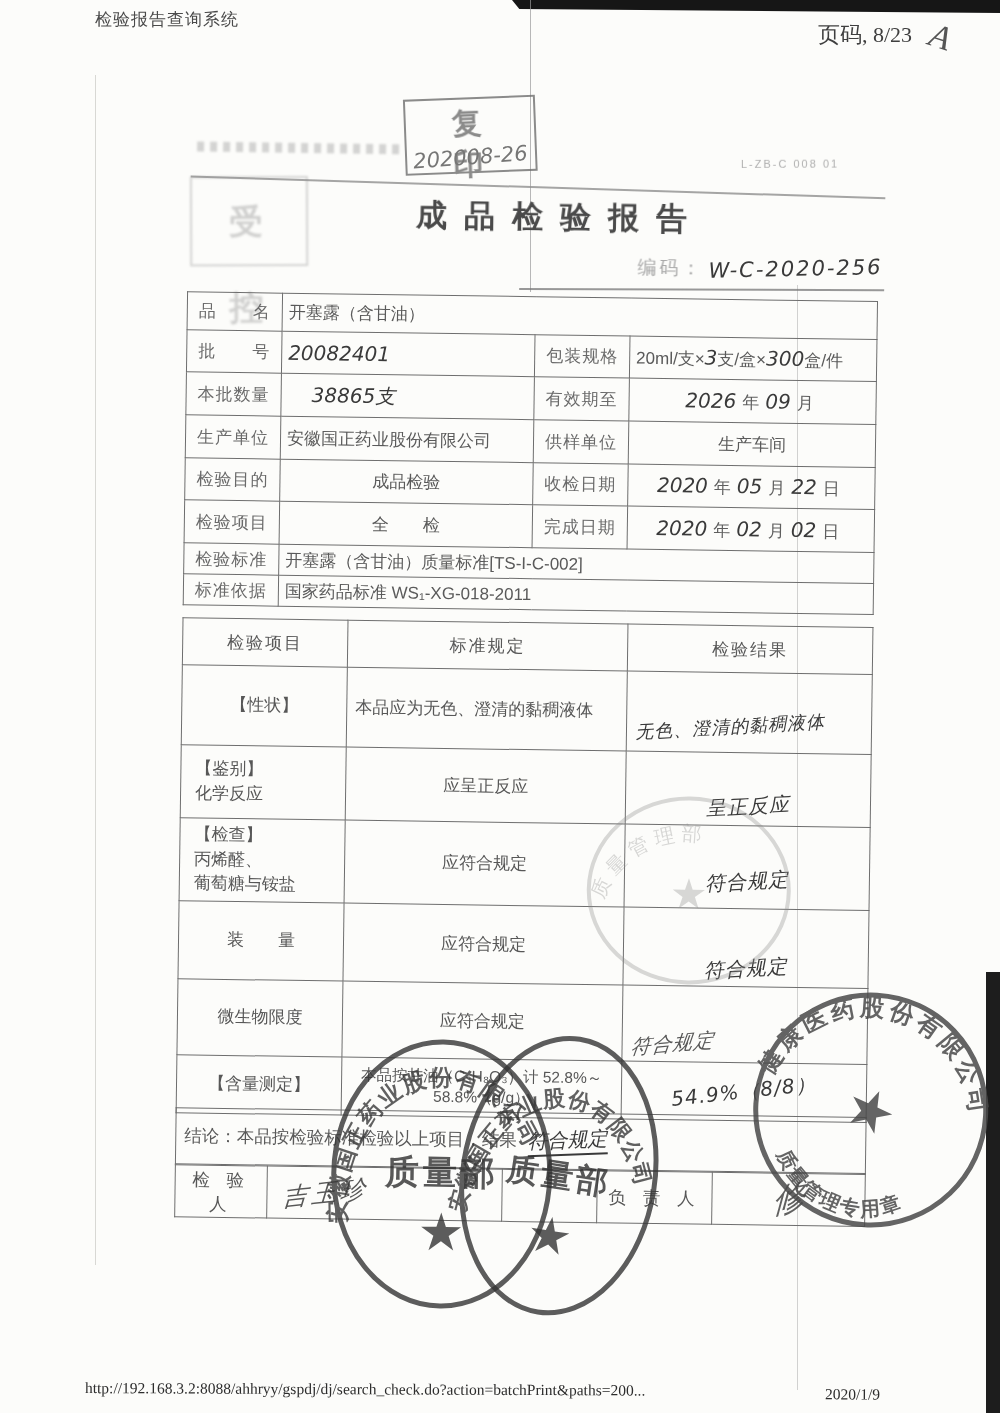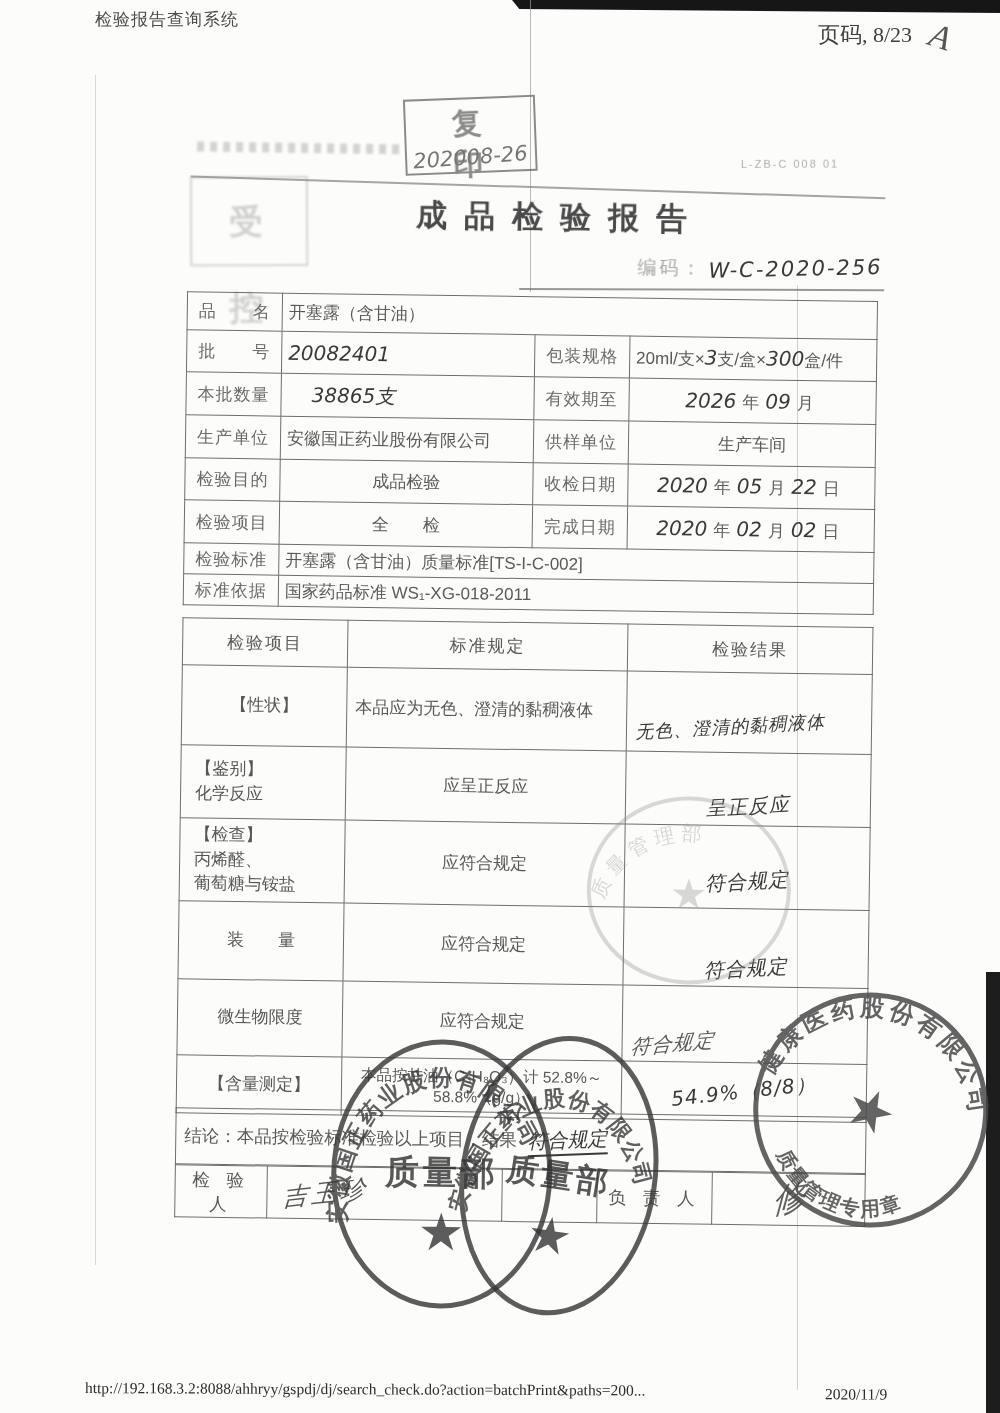--- a/index.html
+++ b/index.html
@@ -288,16 +288,16 @@
       <circle cx="125" cy="125" r="115" fill="none" stroke="#4a4a4a" stroke-width="5"></circle>
       <text font-size="24" font-weight="bold" fill="#4a4a4a" letter-spacing="4"><textPath href="#arcR1" startOffset="4%">健康医药股份有限公司</textPath></text>
       <text font-size="20" font-weight="bold" fill="#4a4a4a" letter-spacing="2"><textPath href="#arcR2" startOffset="6%">质量管理专用章</textPath></text>
       <text x="125" y="145" text-anchor="middle" font-size="56" fill="#4a4a4a">★</text>
     </svg>
 
   </div>
 
   <div class="print-footer">
     <span>http://192.168.3.2:8088/ahhryy/gspdj/dj/search_check.do?action=batchPrint&amp;paths=200...</span>
-    <span class="date">2020/11/9</span>
+    <span class="date">2020/1/9</span>
   </div>
 
 </div>
 
 </body></html>

